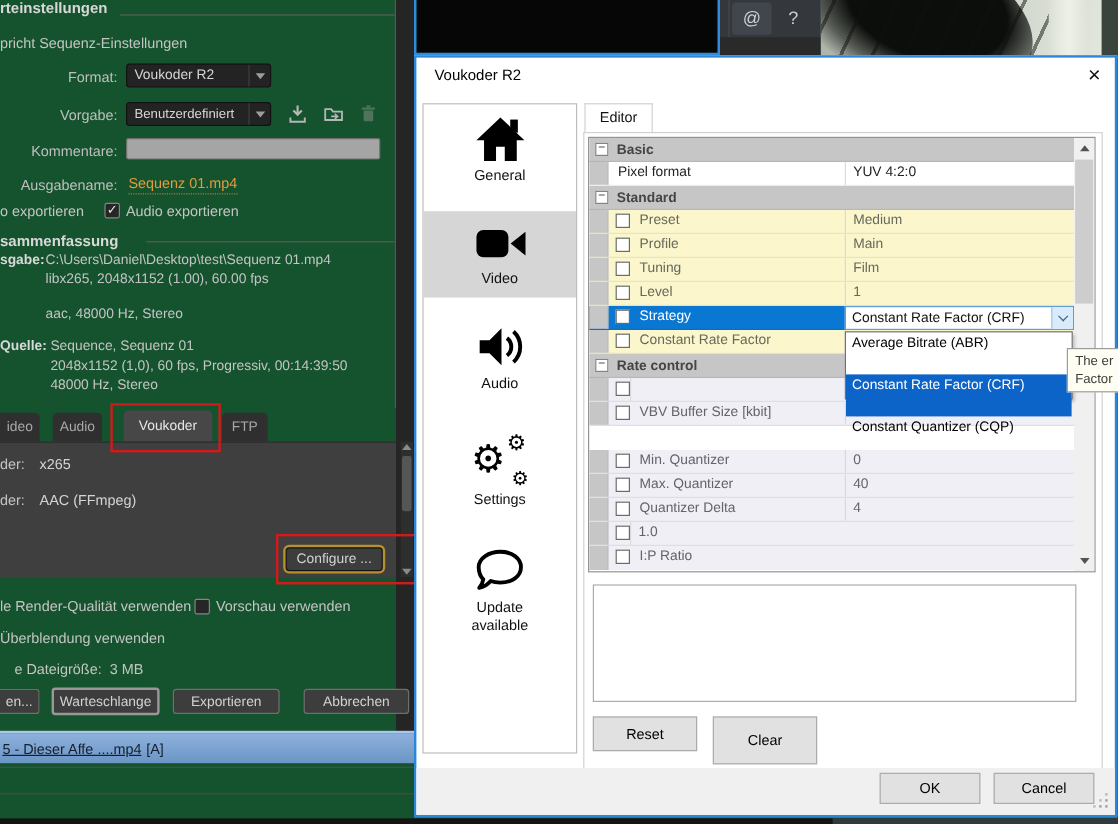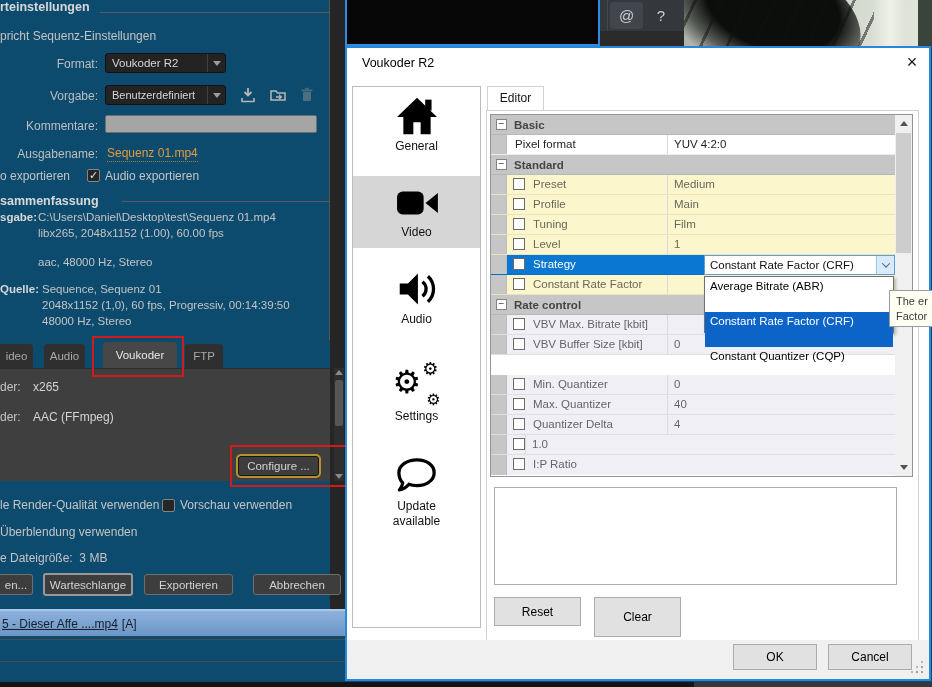--- a/index.html
+++ b/index.html
@@ -1,19 +1,19 @@
 <!DOCTYPE html>
 <html><head>
 <meta charset="utf-8">
 <style>
   * { box-sizing: border-box; margin: 0; padding: 0; }
   html,body { background:#222; }
   .screen {
     position: relative; width: 932px; height: 687px; overflow: hidden;
-    background: #0c4a6e; font-family: "Liberation Sans", sans-serif;
+    background: #14532d; font-family: "Liberation Sans", sans-serif;
     font-size: 12px; color: #c8c8c8; -webkit-font-smoothing: antialiased;
   }
   .a { position: absolute; }
 
   
   .plab { position:absolute; width:98px; text-align:right; color:#bfbfbf; font-size:12px; }
   .ptxt { position:absolute; color:#c4c4c4; font-size:12px; white-space:nowrap; }
   .pbold { font-weight:bold; color:#d8d8d8; }
   .hline { position:absolute; height:1px; background:#5d5d5d; }
   .pcombo { position:absolute; display:flex; align-items:center; background:#232323;
@@ -54,21 +54,21 @@
           background:#fff; overflow:hidden; }
   .grow, .gcat { position:absolute; left:0; width:404px; height:20px; display:flex; align-items:stretch; }
   .gcat { background:#c6c6c6; border-bottom:1px solid #b7b7b7; align-items:center; }
   .gcat .cl { font-weight:bold; color:#454545; font-size:11.5px; }
   .exp { width:11px; height:11px; background:#fff; border:1px solid #848484; margin:0 7px 0 5px;
          line-height:8px; text-align:center; font-size:10px; color:#333; flex:0 0 auto; }
   .grow { border-bottom:1px solid rgba(0,0,0,0.07); }
   .gut { width:16px; background:#c6c6c6; border-right:1px solid #bdbdbd; flex:0 0 auto; }
   .dcb { width:12px; height:12px; background:#fff; border:1px solid #6b6b6b; margin:3px 0 0 6px; flex:0 0 auto; }
   .gl  { flex:1; padding:3px 0 0 8px; font-size:11.5px; white-space:nowrap; overflow:hidden; }
-  .gv  { width:228px; border-left:1px solid #dadada; padding:3px 0 0 6px; font-size:11.5px;
+  .gv  { width:191px; border-left:1px solid #dadada; padding:3px 0 0 6px; font-size:11.5px;
          white-space:nowrap; overflow:hidden; flex:0 0 auto; }
   .rw { background:#fff; } .rw .gl, .rw .gv { color:#222; }
   .ry { background:#fbf6cb; } .ry .gl, .ry .gv { color:#68685c; }
   .rl { background:#f0eff5; } .rl .gl, .rl .gv { color:#63636b; }
   .rs { background:#0a78d2; } .rs .gl { color:#fff; } .rs .gv { border-left-color:#0a78d2; }
   .vscroll { position:absolute; right:0; top:0; width:17px; height:361px; background:#f0f0f0; }
   .sarr { position:absolute; left:0; width:17px; height:17px; display:flex; align-items:center; justify-content:center; }
   .tri-up { width:0; height:0; border-left:4px solid transparent; border-right:4px solid transparent; border-bottom:5px solid #535353; }
   .tri-dn { width:0; height:0; border-left:4px solid transparent; border-right:4px solid transparent; border-top:5px solid #535353; }
   .thumb { position:absolute; left:1px; width:15px; background:#cdcdcd; }
@@ -197,21 +197,21 @@
     <div style="position:absolute;left:1px;bottom:2px;width:0;height:0;border-left:4px solid transparent;border-right:4px solid transparent;border-top:5px solid #8a8a8a"></div>
   </div>
 
   <div class="redrect" style="left:92px;top:336px;width:92px;height:41px"></div>
   <div class="redrect" style="left:230px;top:445px;width:121px;height:42px"></div>
 
   <div class="a ptxt" style="left:0;top:498px">le Render-Qualität verwenden</div>
   <div class="pcb" style="left:162px;top:499px"></div>
   <div class="a ptxt" style="left:180px;top:498px">Vorschau verwenden</div>
   <div class="a ptxt" style="left:0;top:525px">Überblendung verwenden</div>
-  <div class="a ptxt" style="left:0;top:551px;white-space:pre">e Dateigröße:  3 MB</div>
+  <div class="a ptxt" style="left:12px;top:551px;white-space:pre">e Dateigröße:  3 MB</div>
 
   <div class="pbtn" style="left:0;top:574px;width:33px;border-radius:0 3px 3px 0;border-left:none">en...</div>
   <div class="pbtn" style="left:43px;top:573px;width:90px;height:23px;border:2px solid #989898">Warteschlange</div>
   <div class="pbtn" style="left:144px;top:574px;width:89px">Exportieren</div>
   <div class="pbtn" style="left:253px;top:574px;width:88px">Abbrechen</div>
 
   <div class="a" style="left:0;top:609px;width:346px;height:27px;background:linear-gradient(#8eb1dc,#6b95c5);border-top:2px solid #a9c9ec;display:flex;align-items:center;color:#15202e;z-index:1">
     <span style="margin-left:2px;text-decoration:underline">5 - Dieser Affe ....mp4</span>
     <span style="margin-left:4px">[A]</span>
   </div>
@@ -343,21 +343,20 @@
           <span class="gl">Constant Rate Factor</span>
           <span class="gv"></span>
         </div>
         <div class="gcat" style="top:180px">
           <span class="exp">−</span>
           <span class="cl">Rate control</span>
         </div>
         <div class="grow rl" style="top:200px">
           <span class="gut"></span>
             <span class="dcb"></span>
-          <span class="gl">VBV Max. Bitrate [kbit]</span>
           <span class="gv"></span>
         </div>
         <div class="grow rl" style="top:220px">
           <span class="gut"></span>
             <span class="dcb"></span>
           <span class="gl">VBV Buffer Size [kbit]</span>
           <span class="gv">0</span>
         </div>
         <div class="grow rl" style="top:260px">
           <span class="gut"></span>

